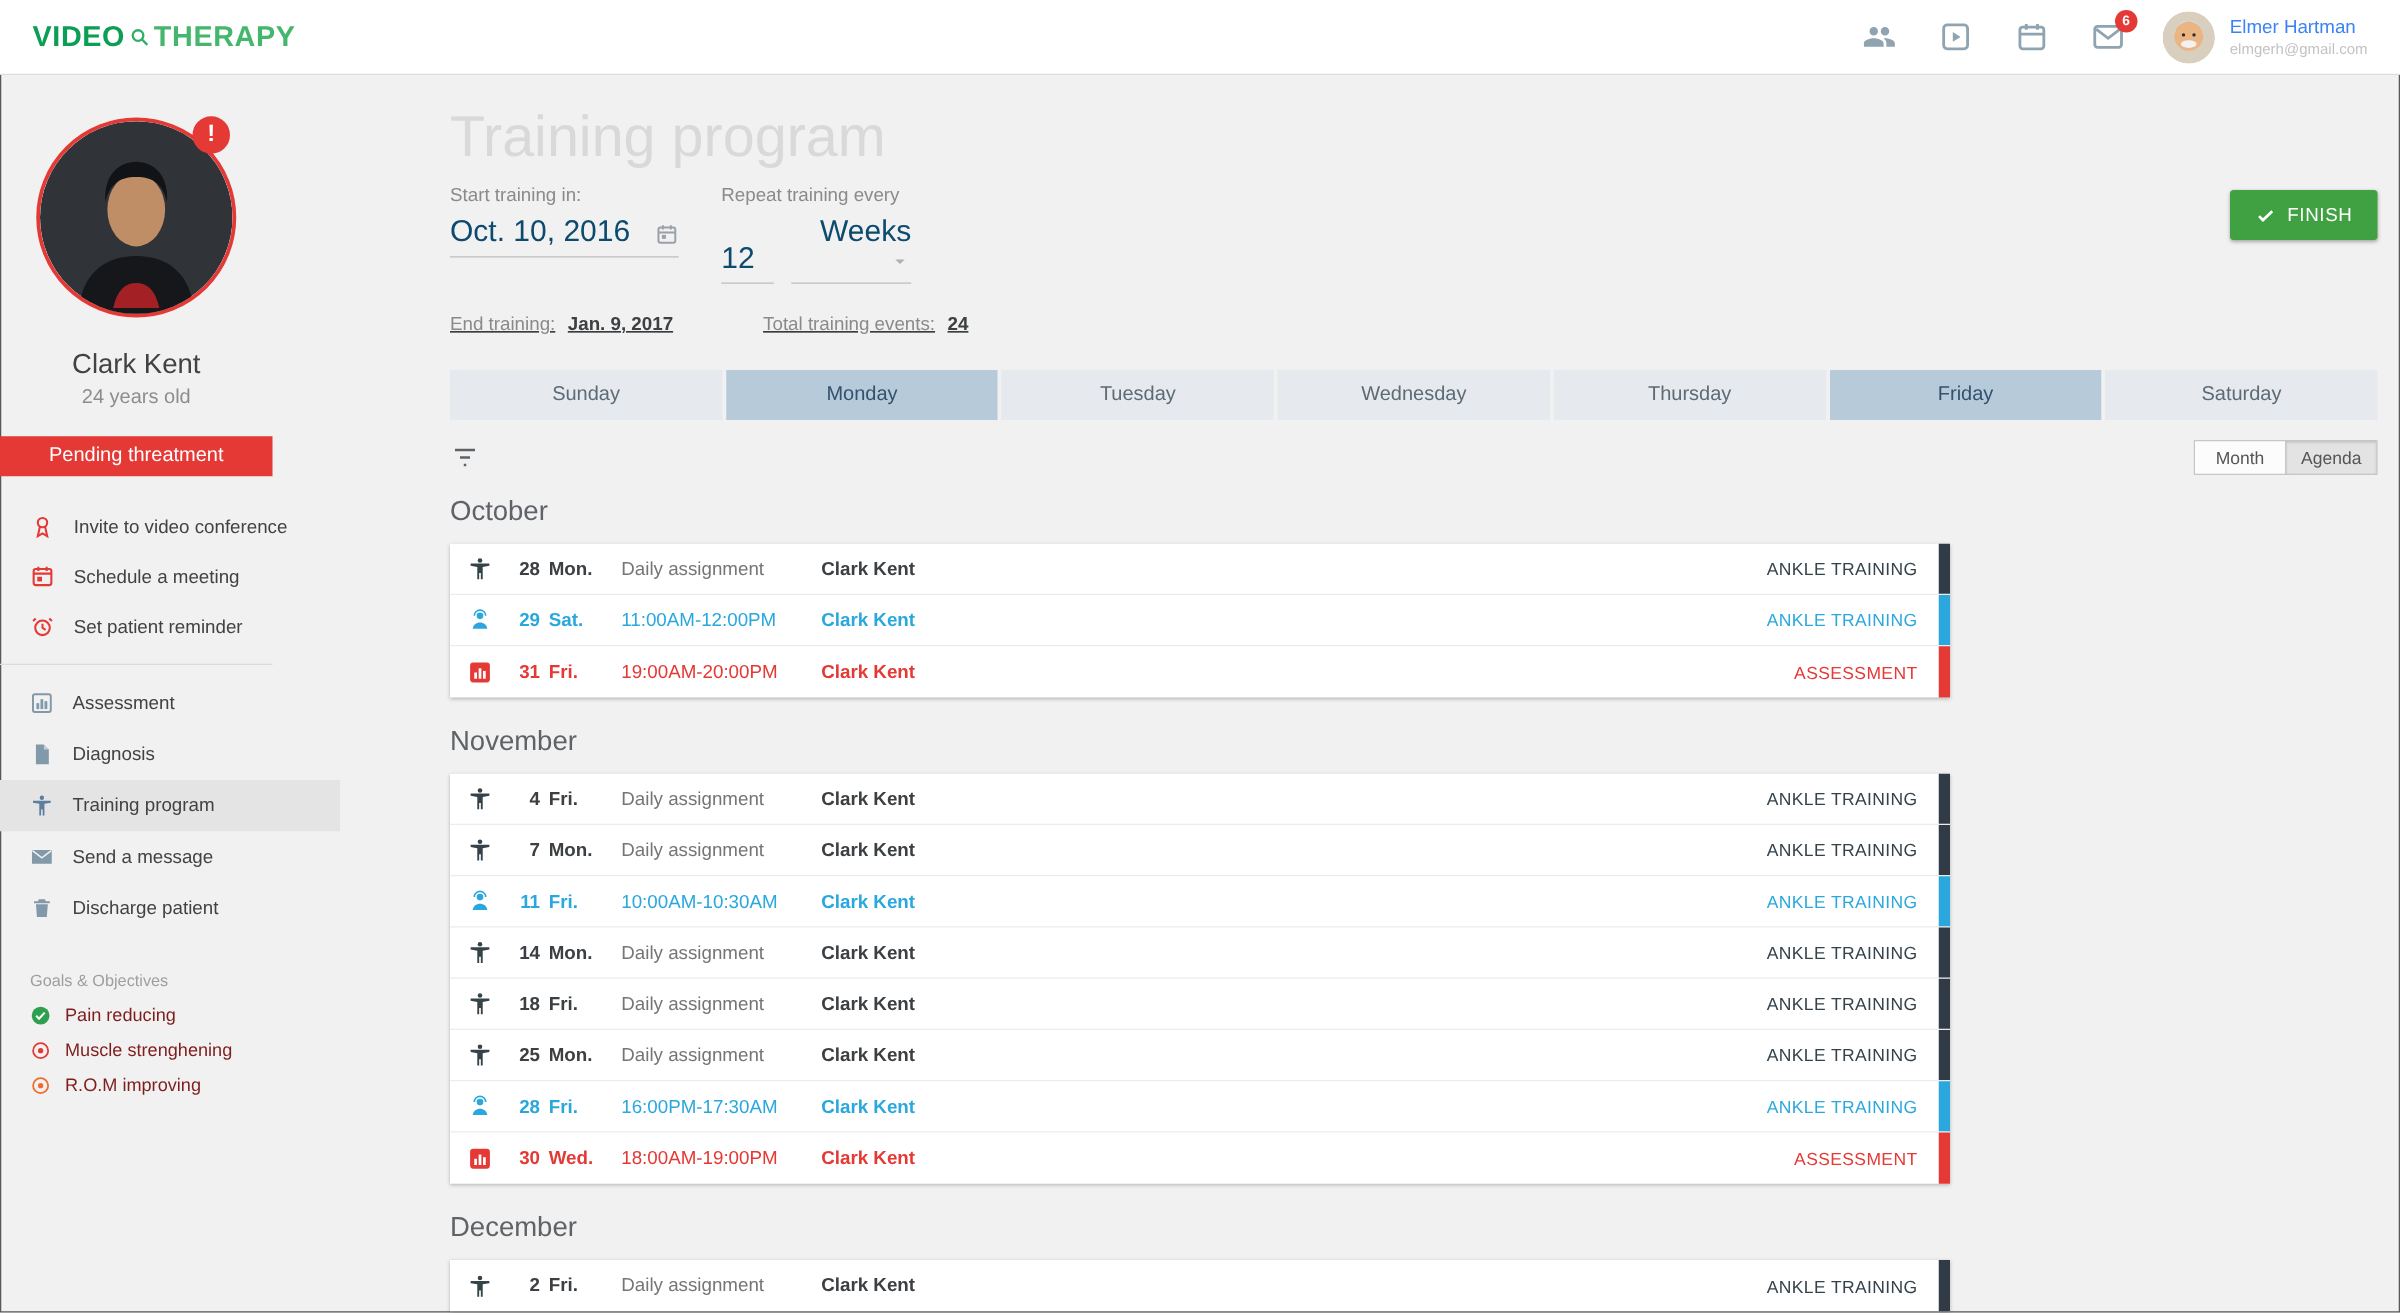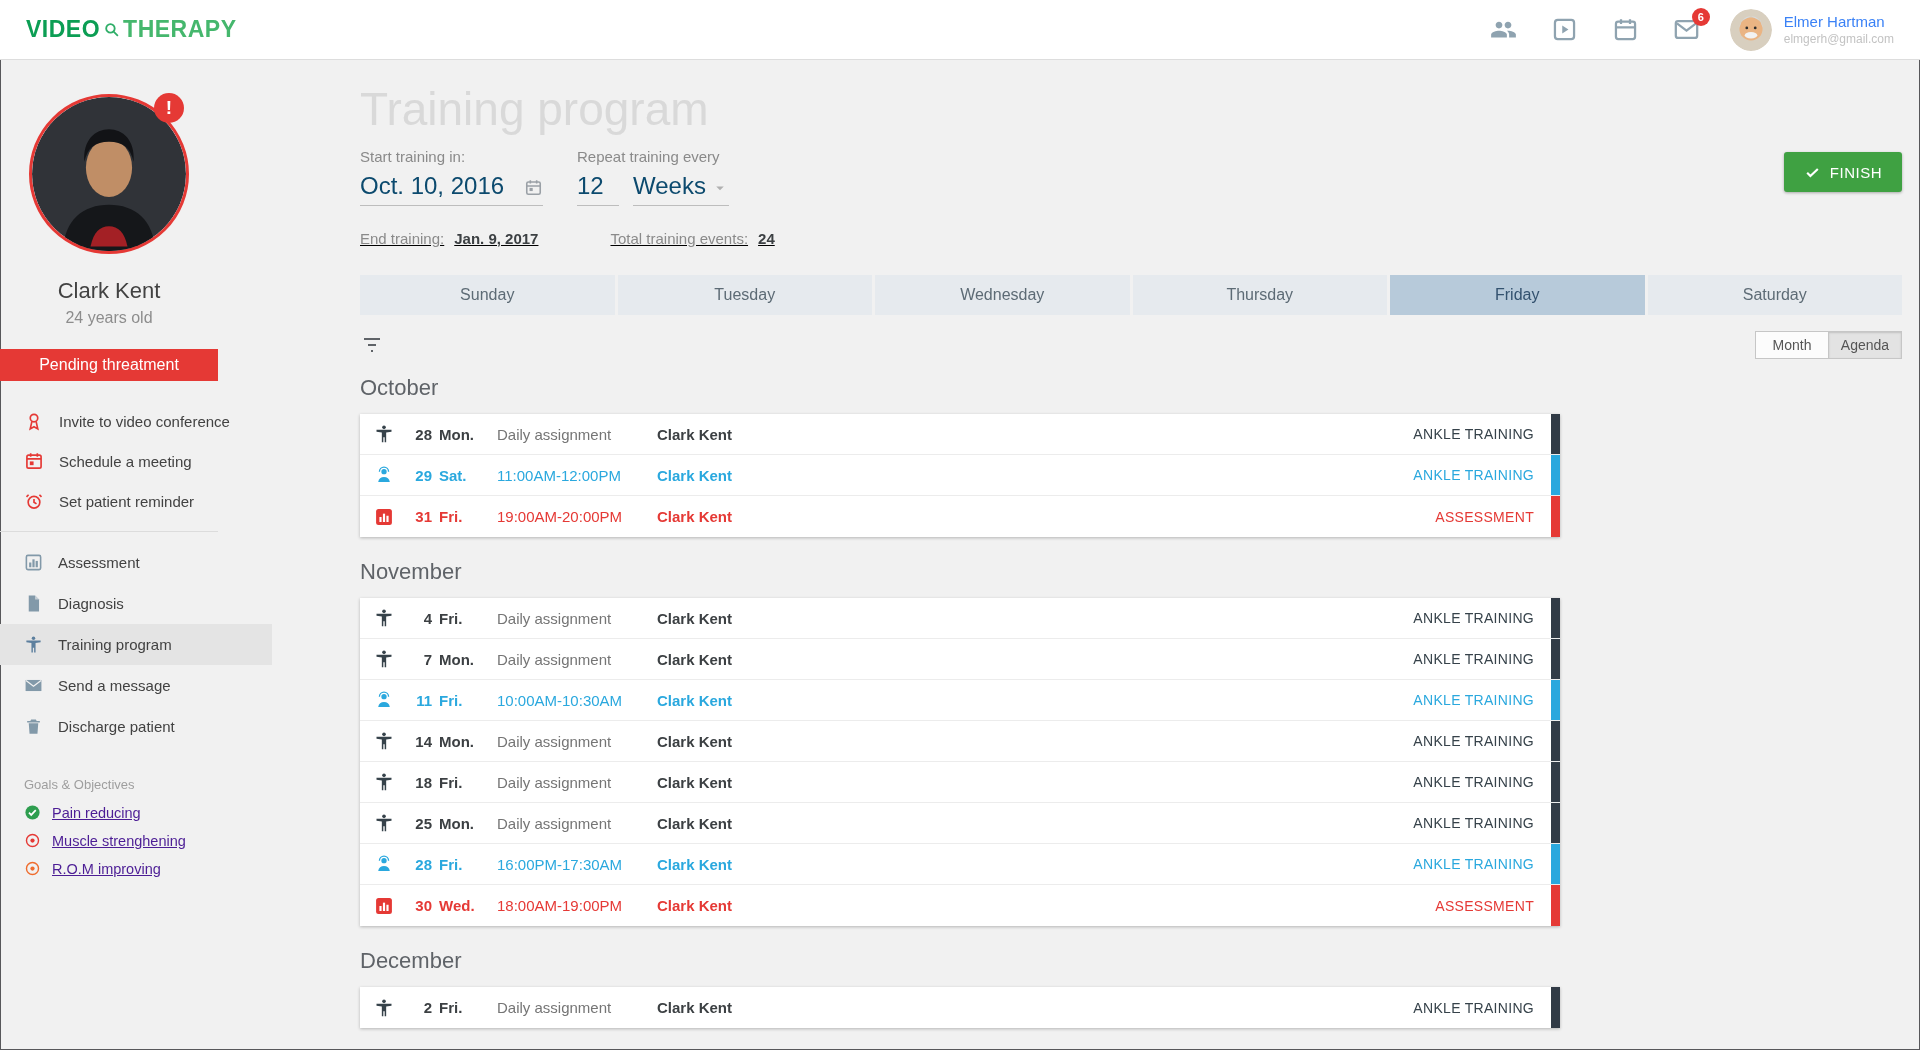--- a/index.html
+++ b/index.html
@@ -54,41 +54,41 @@
   .side-menu-item .icon { width:19px; height:19px; color:#8299a9; flex:none; }
   .side-menu-item .side-label { font-size:15px; color:#424242; }
   .side-menu-item.active { background:#e4e4e4; }
   .side-menu-item.active .icon { color:#5c7f9e; }
   .side-section { padding-left:24px; padding-right:30px; }
   .section-title { margin-top:30px; font-size:13px; color:#9e9e9e; }
   .diagnose-lines { margin-top:13px; font-size:14.5px; color:#5f5f5f; line-height:1.38; }
   .goals-list { margin-top:12px; }
   .goal-item { display:flex; align-items:center; gap:11px; margin-bottom:11px; cursor:default; }
   .goal-item .icon { width:17px; height:17px; flex:none; }
-  .goal-item .side-label { font-size:14.5px; color:#4c1d95;text-decoration:underline; }
+  .goal-item .side-label { font-size:14.5px; color:#7f1d1d; }
 
   
   .main { flex:1; padding:12px 18px 0 88px; position:relative; }
   .page-title { margin:10px 0 0; font-size:46px; font-weight:300; color:#d9d9d9; }
   .finish-btn { position:absolute; top:92px; right:18px; height:40px; padding:0 20px;
     background:#3fa142; border:none; border-radius:3px; color:#fff; font-size:15px;
     font-family:inherit; letter-spacing:.5px; display:flex; align-items:center; gap:9px;
     cursor:pointer; box-shadow:0 1px 3px rgba(0,0,0,.3); }
   .finish-btn .icon { width:17px; height:17px; }
 
   .form-row { margin-top:12px; display:flex; gap:34px; }
   .field-group label { display:block; font-size:15px; color:#8a8a8a; margin-bottom:7px; }
   .field { display:flex; align-items:flex-end; border-bottom:1px solid #bdbdbd;
     padding-bottom:5px; cursor:pointer; }
   .field-value, .field span { font-size:24px; color:#0c4a6e; }
   .field.start { width:183px; }
   .field .field-icon { width:19px; height:19px; color:#9aa0a6; margin-left:auto; margin-bottom:3px; }
   .repeat-fields { display:flex; gap:14px; }
   .field.small { width:42px; }
-  .field.unit { width:96px; }
+  .field.unit { width:96px;flex-direction:column; }
   .field .caret { width:18px; height:18px; color:#b0b0b0; margin-left:auto; margin-bottom:3px; }
 
   .summary-row { margin-top:24px; display:flex; align-items:center; font-size:15px;text-decoration:underline; }
   .sum-label { color:#8a8a8a; margin-right:10px; }
   .sum-value { color:#3c4043; font-weight:bold; }
   .sum-label.gap { margin-left:72px; }
 
   .weekday-tabs { margin-top:28px; display:flex; gap:3px; height:40px; }
   .day-tab { flex:1; background:#e6eaee; color:#5d6b75; font-size:16px;
     display:flex; align-items:center; justify-content:center; cursor:pointer; }
@@ -354,20 +354,21 @@
 
     <div class="summary-row">
       <span class="sum-label">End training:</span>
       <span class="sum-value">Jan. 9, 2017</span>
       <span class="sum-label gap">Total training events:</span>
       <span class="sum-value">24</span>
     </div>
 
     <div class="weekday-tabs">
         <div class="day-tab">Sunday</div>
+        <div class="day-tab active">Monday</div>
         <div class="day-tab">Tuesday</div>
         <div class="day-tab">Wednesday</div>
         <div class="day-tab">Thursday</div>
         <div class="day-tab active">Friday</div>
         <div class="day-tab">Saturday</div>
       </div>
 
     <div class="toolbar">
       <span class="icon filter">
         <svg viewBox="0 0 24 24" fill="none" stroke="currentColor" stroke-width="2">

